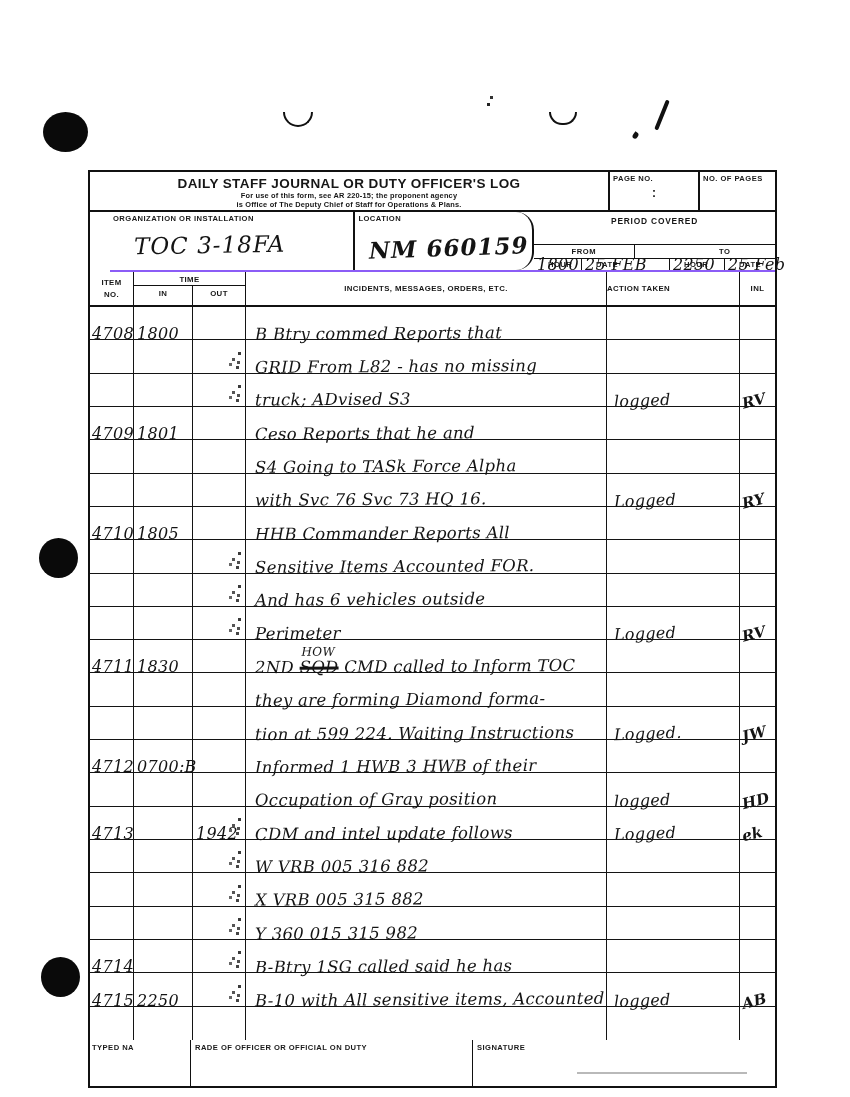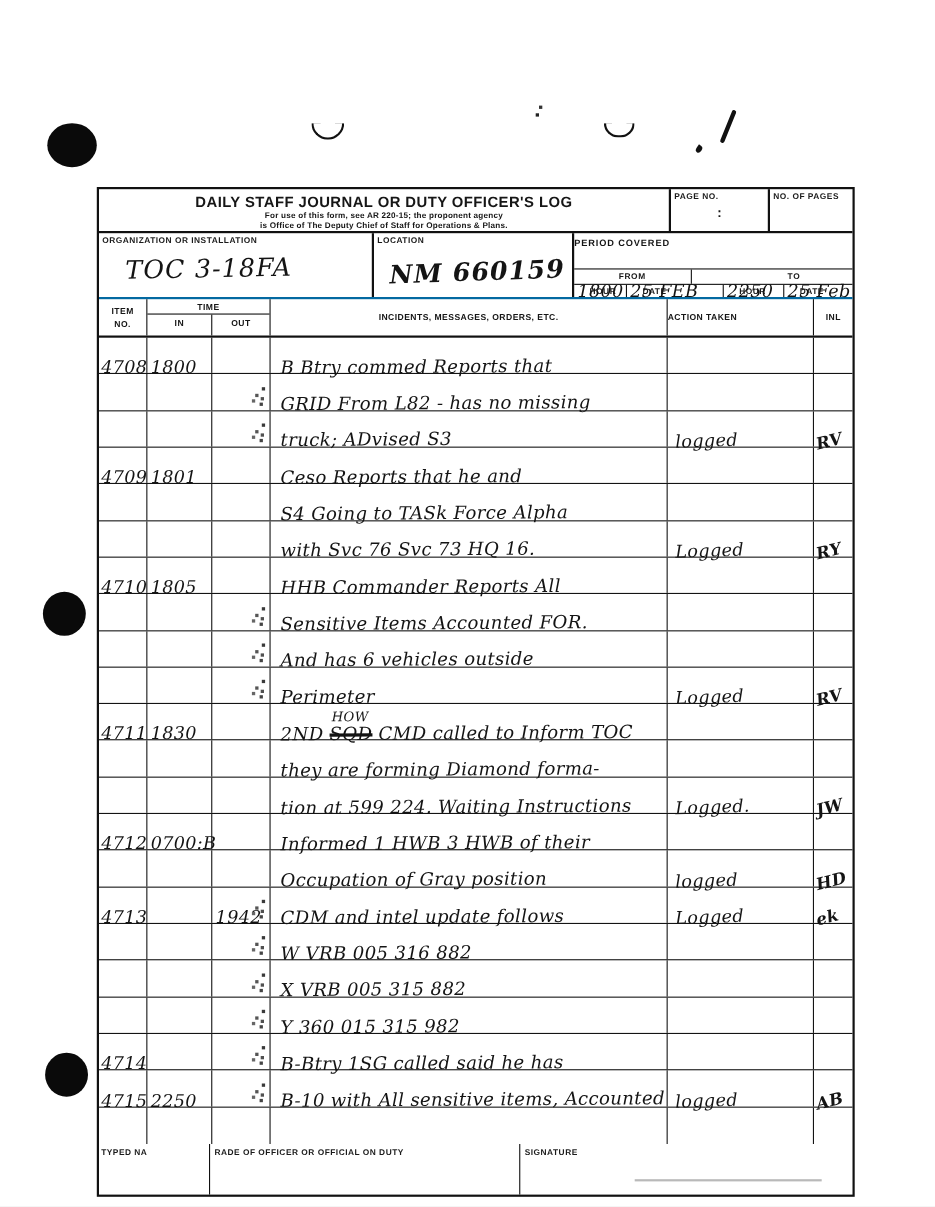--- a/index.html
+++ b/index.html
@@ -19,25 +19,25 @@
   .cellpad{padding:2px 3px;box-sizing:border-box;}
   
   .hdr1{display:flex;height:40px;border-bottom:2px solid #111;box-sizing:border-box;}
   .title-cell{width:520px;border-right:2px solid #111;box-sizing:border-box;text-align:center;padding-top:4px;}
   .form-title{font-size:13.5px;font-weight:bold;letter-spacing:.4px;}
   .form-sub{font-size:7.4px;font-weight:bold;letter-spacing:.2px;line-height:1.25;}
   .pageno-cell{width:90px;border-right:2px solid #111;box-sizing:border-box;}
   .pages-cell{flex:1;}
   .pn-val{font-size:12px;font-weight:bold;text-align:center;margin-top:3px;}
   
-  .hdr2{display:flex;height:60px;border-bottom:2px solid #0369a1;box-sizing:border-box;}
+  .hdr2{display:flex;height:60px;border-bottom:2px solid #8b5cf6;box-sizing:border-box;margin-left:20px;}
   .org-cell{width:250px;border-right:2px solid #111;box-sizing:border-box;position:relative;}
-  .loc-cell{width:182px;border-right:2px solid #111;box-sizing:border-box;position:relative;}
+  .loc-cell{width:182px;border-right:2px solid #111;box-sizing:border-box;position:relative;border-radius:18px;}
   .period-cell{flex:1;display:flex;flex-direction:column;}
-  .pc-label{height:34px;border-bottom:1.6px solid #111;box-sizing:border-box;
+  .pc-label{height:34px;border-bottom:1.6px solid #111;box-sizing:border-box;text-align:center;
             font-size:8.4px;font-weight:bold;letter-spacing:.8px;padding-top:4px;}
   .fromto{display:flex;height:15px;border-bottom:1.6px solid #111;box-sizing:border-box;gap:40px;}
   .fromto>div{width:50%;text-align:center;font-size:7.6px;font-weight:bold;letter-spacing:.6px;padding-top:2px;box-sizing:border-box;}
   .fromto>div:first-child{border-right:1.6px solid #111;}
   .hourdate{display:flex;flex:1;}
   .hd-cell{border-right:1.6px solid #111;box-sizing:border-box;padding:1px 14px;position:relative;}
   .hd-cell:last-child{border-right:none;}
   .hd-val{position:absolute;left:3px;bottom:0px;}
   
   .hdr3{display:flex;height:35px;border-bottom:2px solid #111;box-sizing:border-box;

